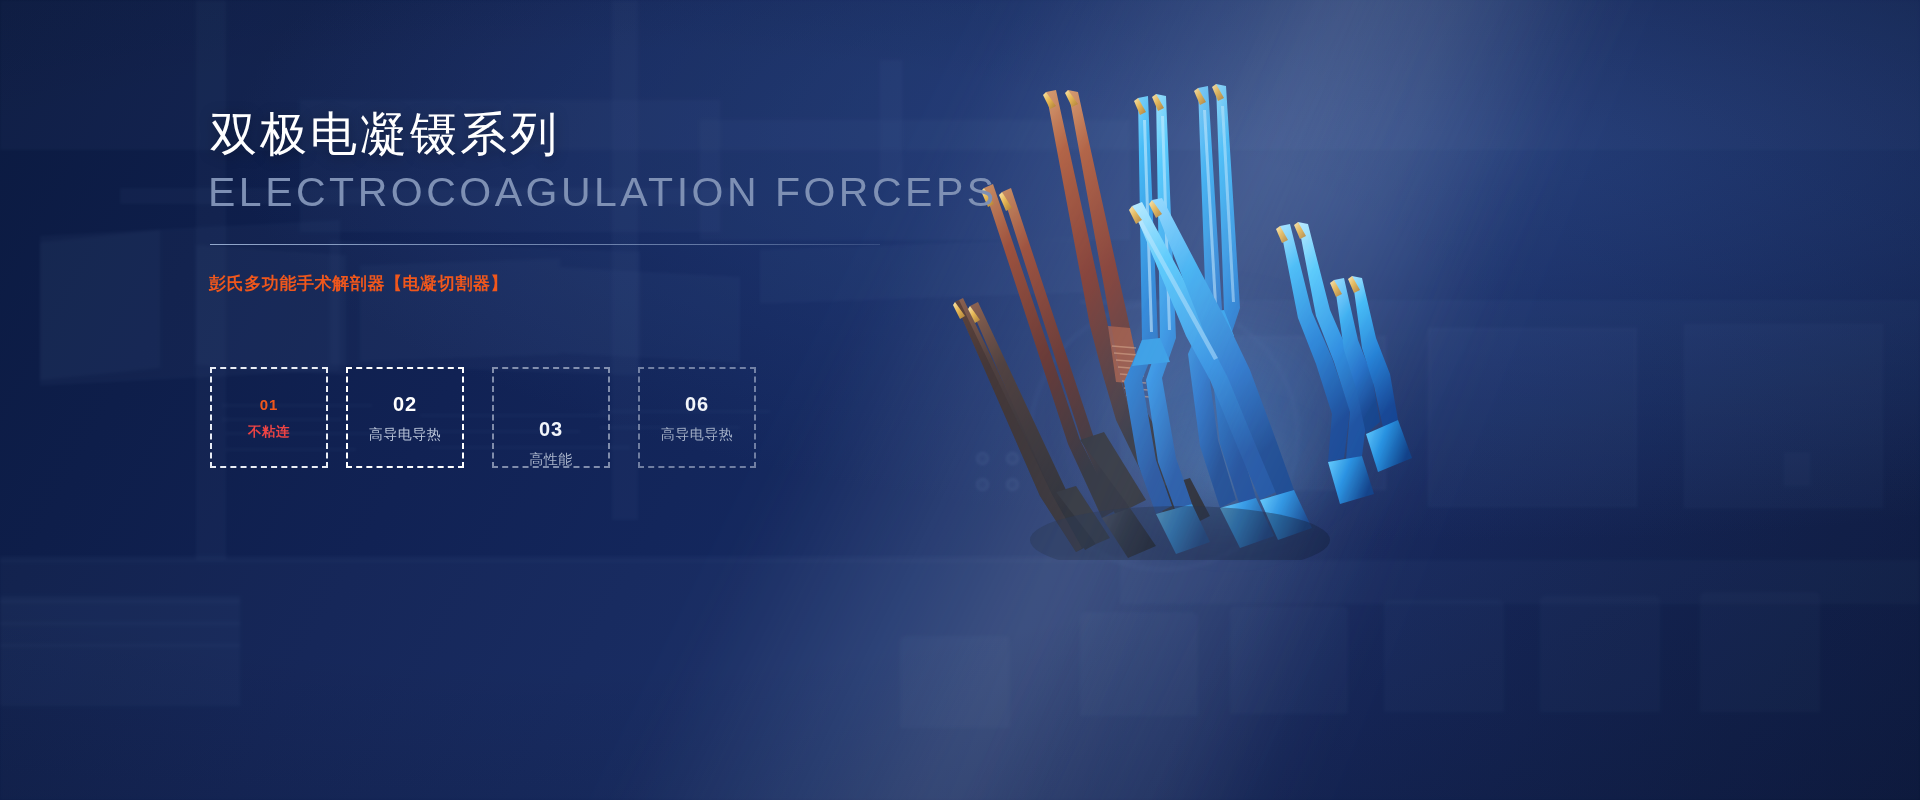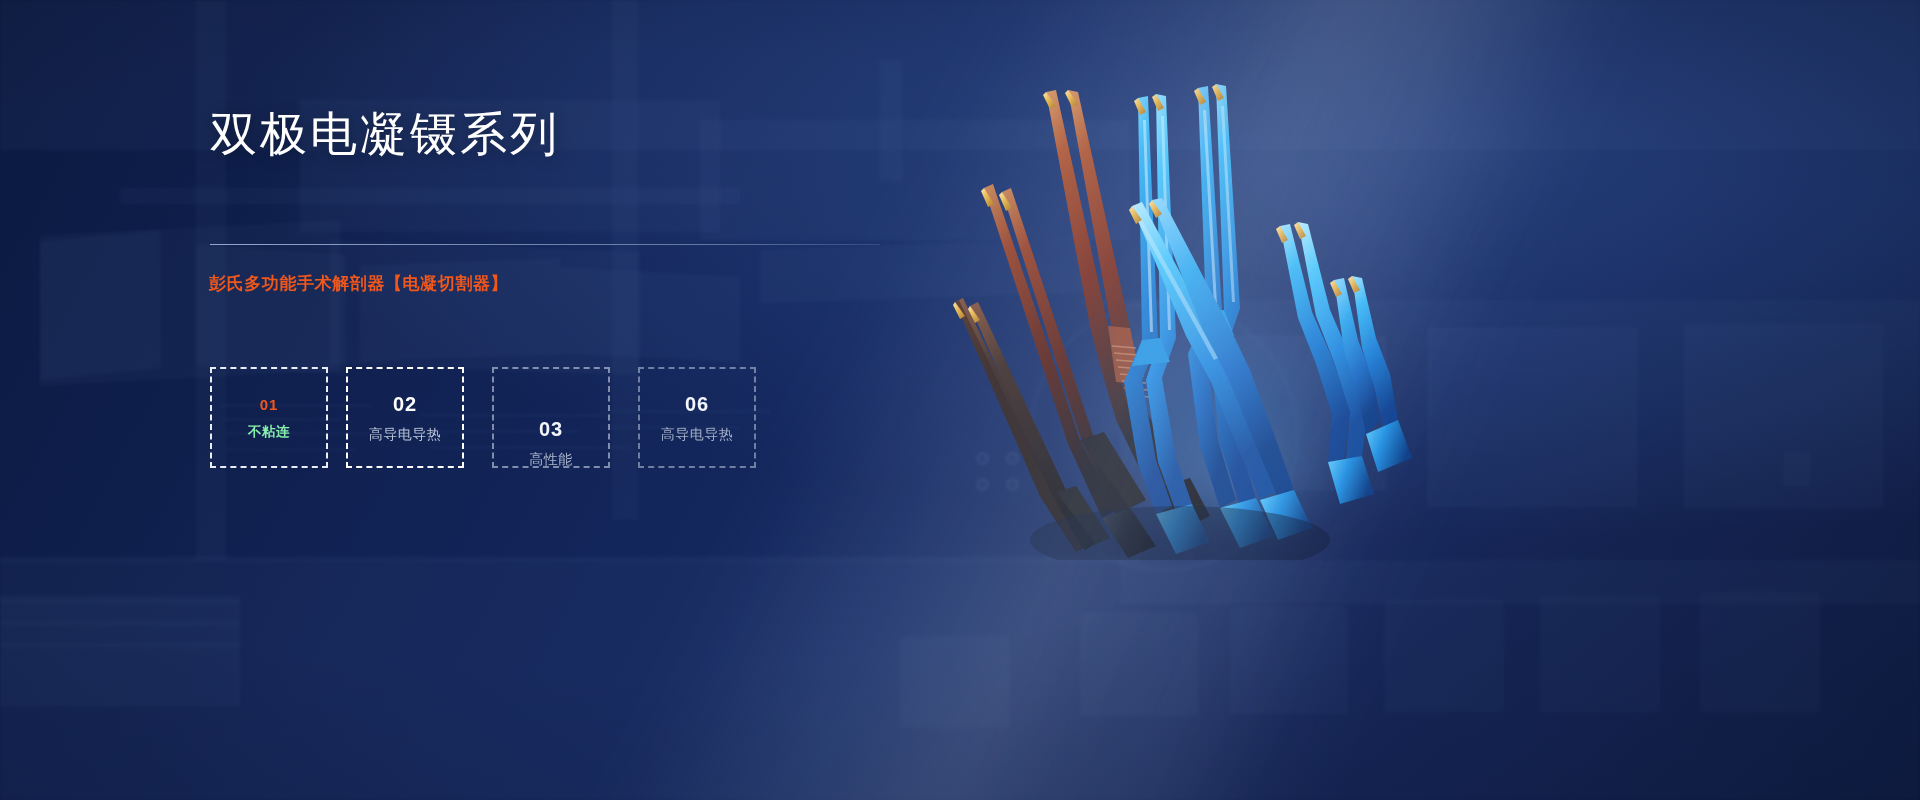--- a/index.html
+++ b/index.html
@@ -132,21 +132,21 @@
     box-sizing:border-box;
     display:flex;flex-direction:column;
     align-items:center;justify-content:center;
   }
   .fnum{font-size:20px;font-weight:700;line-height:1;letter-spacing:1px;}
   .flabel{font-size:14px;line-height:1;margin-top:13px;letter-spacing:.5px;}
 
   
   .fbox.b1{left:0;width:118px;border:2px dashed #e9edf5;}
   .fbox.b1 .fnum{color:#f0571c;font-size:15px;}
-  .fbox.b1 .flabel{color:#86efac;font-weight:700;font-size:13.5px;}
+  .fbox.b1 .flabel{color:#ef4444;font-weight:700;font-size:13.5px;}
   
   .fbox.b2{left:136px;width:118px;border:2px dashed #ffffff;}
   .fbox.b2 .fnum{color:#ffffff;}
   .fbox.b2 .flabel{color:#b9c4d8;}
   
   .fbox.b3{left:282px;width:118px;border:2px dashed rgba(219,227,241,.55);justify-content:flex-end;}
   .fbox.b3 .fnum{color:#f2f5fa;}
   .fbox.b3 .flabel{color:#aab5cb;}
   
   .fbox.b4{left:428px;width:118px;border:2px dashed rgba(214,223,239,.48);}
@@ -381,20 +381,21 @@
   </svg>
 
   <div class="ray"></div>
   <div class="ray2"></div>
   <div class="vignette"></div>
 
   <div class="content">
 
     <div class="title-cn">双极电凝镊系列</div>
 
+    <div class="title-en">ELECTROCOAGULATION FORCEPS</div>
 
     <div class="divider"></div>
 
     <div class="subtitle">彭氏多功能手术解剖器【电凝切割器】</div>
 
     <div class="features">
 
       <div class="fbox b1">
         <div class="fnum">01</div>
         <div class="flabel">不粘连</div>

